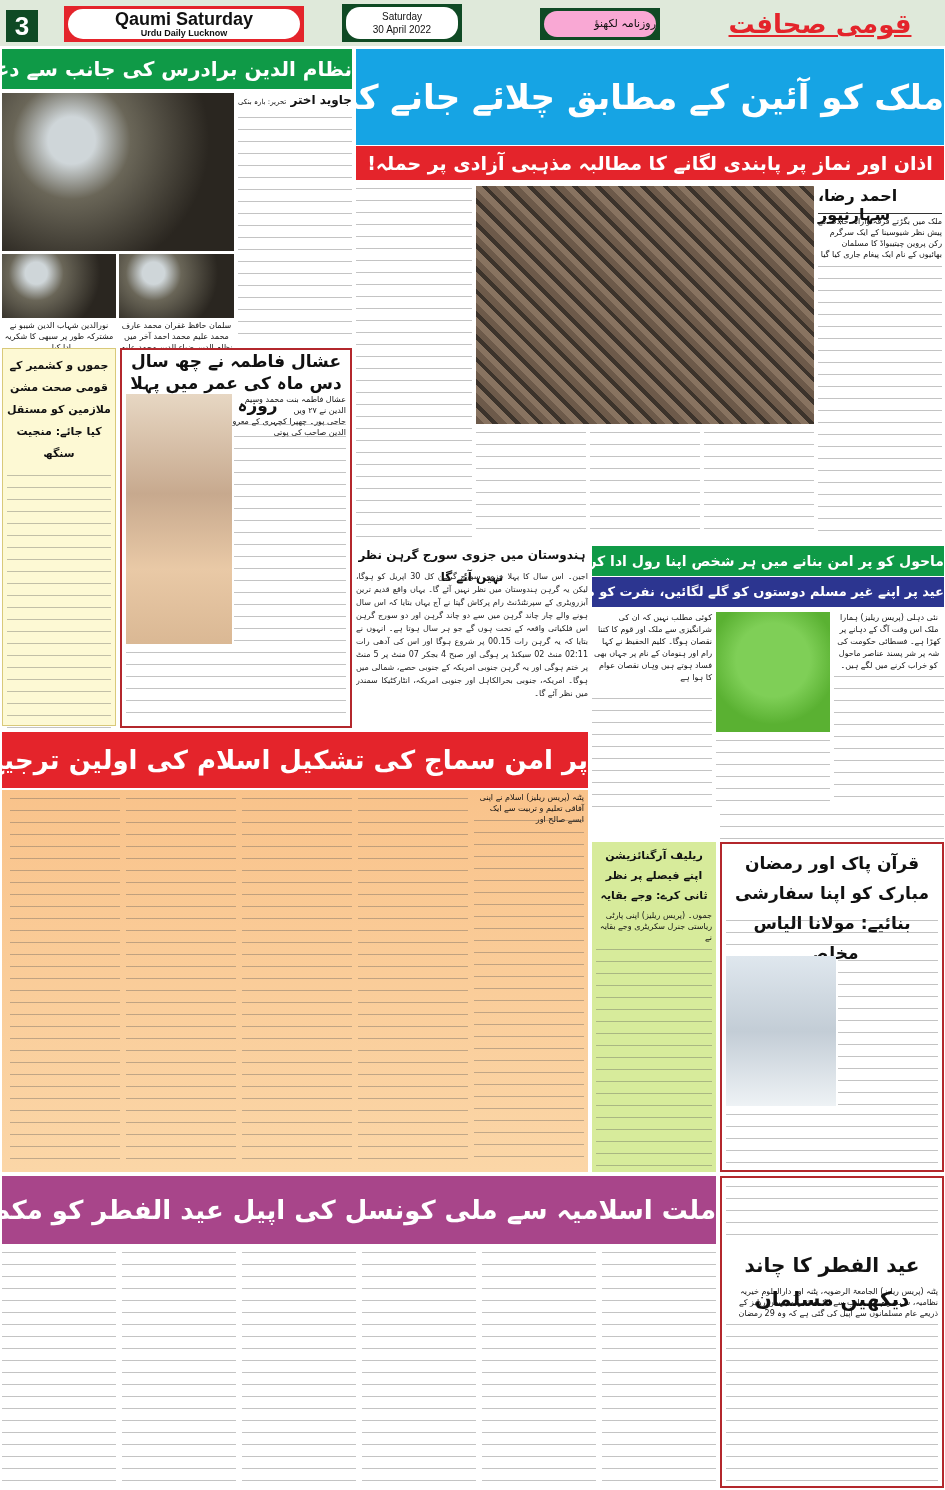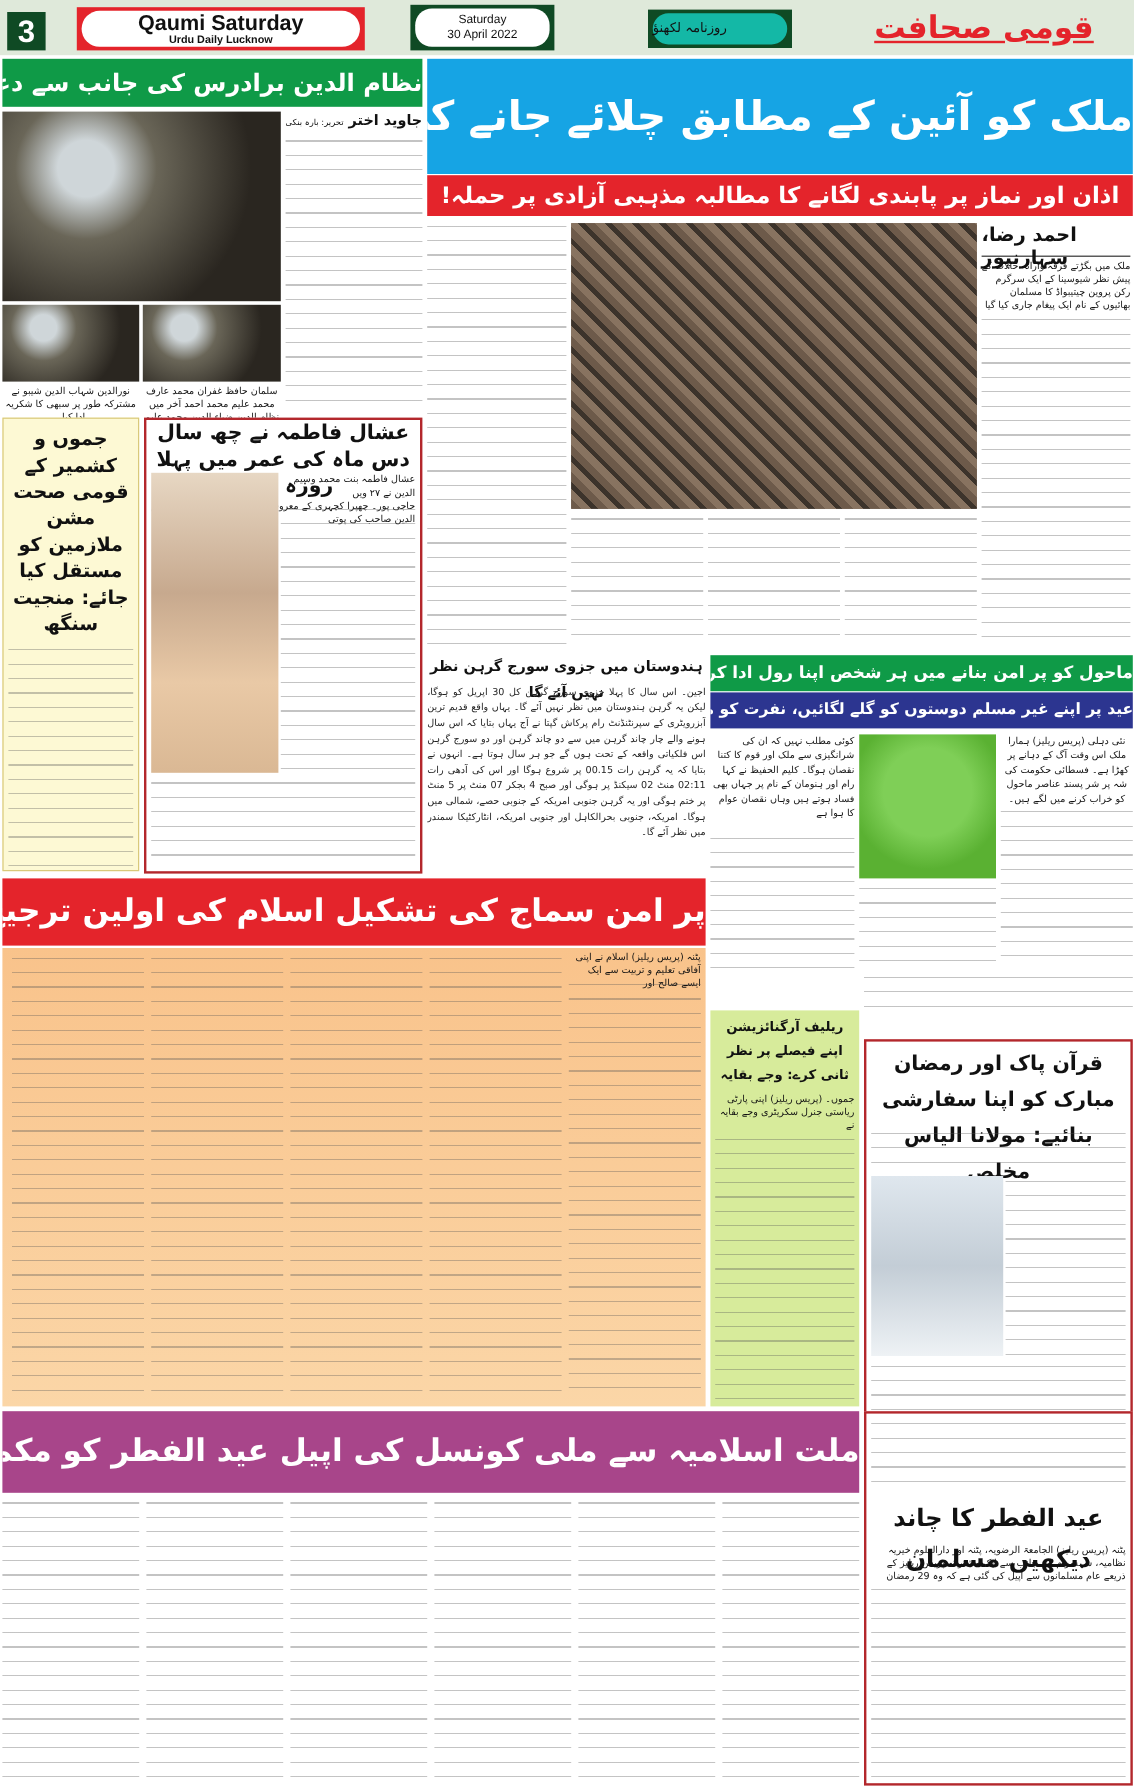--- a/index.html
+++ b/index.html
@@ -7,21 +7,21 @@
   .abs { position: absolute; }
   .masthead { left: 0; top: 0; width: 945px; height: 46px; background: #dfe9da; }
   .pgnum { left: 6px; top: 10px; width: 32px; height: 32px; background: #0f4a24; color: #fff; font: bold 26px "Liberation Sans", sans-serif; text-align: center; line-height: 32px; }
   .namebox { left: 64px; top: 6px; width: 240px; height: 36px; background: #e4242b; padding: 3px 4px; }
   .namebox .inner { width: 100%; height: 100%; background: #fff; border-radius: 16px; text-align: center; }
   .namebox .t1 { font: bold 18px "Liberation Sans", sans-serif; color: #111; line-height: 18px; padding-top: 1px; }
   .namebox .t2 { font: bold 9px "Liberation Sans", sans-serif; color: #111; line-height: 11px; }
   .datebox { left: 342px; top: 4px; width: 120px; height: 38px; background: #0f4a24; padding: 3px 4px; }
   .datebox .inner { width: 100%; height: 100%; background: #fff; border-radius: 14px; text-align: center; font: 10px "Liberation Sans", sans-serif; line-height: 13px; padding-top: 3px; color: #111; }
   .urdubox { left: 540px; top: 8px; width: 120px; height: 32px; background: #0f4a24; padding: 3px 4px; }
-  .urdubox .inner { width: 100%; height: 100%; background: #14b8a6; border-radius: 14px; text-align: left; font: 11px "DejaVu Sans", sans-serif; line-height: 26px; color: #111; direction: rtl; }
+  .urdubox .inner { width: 100%; height: 100%; background: #f9a8d4; border-radius: 14px; text-align: right; font: 11px "DejaVu Sans", sans-serif; line-height: 26px; color: #111; direction: rtl; }
   .urdutitle { left: 700px; top: 4px; width: 240px; height: 40px; text-align: center; font: bold 26px "DejaVu Sans", sans-serif; color: #e4242b; direction: rtl; line-height: 40px; text-decoration: underline; }
 
   .banner { color: #fff; text-align: center; direction: rtl; overflow: hidden; white-space: nowrap; }
   .green { background: #0f9a47; }
   .blue { background: #16a4e4; }
   .red { background: #e4242b; }
   .navy { background: #2c3590; }
   .magenta { background: #a8458a; }
 
   .photo { overflow: hidden; }
@@ -69,21 +69,21 @@
   <span>جاوید اختر</span>
   <span style="font-size:7px;font-weight:normal;">تحریر: بارہ بنکی</span>
 </div>
 <div class="abs textcol lines" style="left:238px;top:113px;width:114px;height:232px;"></div>
 <div class="abs photo night" style="left:2px;top:254px;width:114px;height:64px;"></div>
 <div class="abs photo night" style="left:119px;top:254px;width:115px;height:64px;"></div>
 <div class="abs caption" style="left:2px;top:320px;width:114px;height:24px;">نورالدین شہاب الدین شیبو نے مشترکہ طور پر سبھی کا شکریہ ادا کیا۔</div>
 <div class="abs caption" style="left:119px;top:320px;width:115px;height:24px;">سلمان حافظ غفران محمد عارف محمد علیم محمد احمد آخر میں نظام الدین ضیاء الدین محمد علیم</div>
 
 <div class="abs yellowbox" style="left:2px;top:348px;width:114px;height:378px;">
-  <div class="headline-urdu" style="font-size:16px;line-height:22px;padding:6px 4px;">جموں و کشمیر کے قومی صحت مشن ملازمین کو مستقل کیا جائے: منجیت سنگھ</div>
+  <div class="headline-urdu" style="font-size:11px;line-height:22px;padding:6px 4px;">جموں و کشمیر کے قومی صحت مشن ملازمین کو مستقل کیا جائے: منجیت سنگھ</div>
   <div class="textcol lines" style="margin:0 4px;height:262px;"></div>
 </div>
 
 <div class="abs redborder" style="left:120px;top:348px;width:232px;height:380px;background:#fff;">
   <div class="headline-urdu" style="font-size:17px;line-height:22px;">عشال فاطمہ نے چھ سال دس ماہ کی عمر میں پہلا روزہ رکھا</div>
   <div class="caption" style="text-align:right;padding:0 4px;">حاجی پور۔ چھپرا کچہری کے معروف وثیقہ نویس جناب محمد نعیم الدین صاحب کی پوتی</div>
   <div class="photo girlphoto" style="position:absolute;left:4px;top:44px;width:106px;height:250px;"></div>
   <div class="caption" style="position:absolute;right:4px;top:44px;width:112px;text-align:right;">عشال فاطمہ بنت محمد وسیم الدین نے ۲۷ ویں</div>
   <div class="textcol lines" style="position:absolute;right:4px;top:70px;width:112px;height:226px;"></div>
   <div class="textcol lines" style="position:absolute;left:4px;top:298px;width:220px;height:76px;"></div>
@@ -122,21 +122,21 @@
   <div class="textcol lines" style="position:absolute;right:468px;top:4px;width:110px;height:374px;"></div>
 </div>
 
 <div class="abs lgreenbox" style="left:592px;top:842px;width:124px;height:330px;">
   <div class="headline-urdu" style="font-size:11px;line-height:20px;padding:4px;">ریلیف آرگنائزیشن اپنے فیصلے پر نظر ثانی کرے: وجے بقایہ</div>
   <div class="caption" style="text-align:right;padding:0 4px;">جموں۔ (پریس ریلیز) اپنی پارٹی ریاستی جنرل سکریٹری وجے بقایہ نے</div>
   <div class="textcol lines" style="margin:2px 4px;height:240px;"></div>
 </div>
 
 <div class="abs textcol lines" style="left:720px;top:810px;width:224px;height:30px;"></div>
-<div class="abs redborder" style="left:720px;top:842px;width:224px;height:330px;background:#fff;margin-top:24px;">
+<div class="abs redborder" style="left:720px;top:842px;width:224px;height:330px;background:#fff;">
   <div class="headline-urdu" style="font-size:17px;line-height:30px;padding:4px 2px;">قرآن پاک اور رمضان مبارک کو اپنا سفارشی بنائیے: مولانا الیاس مخلص</div>
   <div class="textcol lines" style="position:absolute;left:4px;right:4px;top:72px;height:38px;"></div>
   <div class="photo cleric" style="position:absolute;left:4px;top:112px;width:110px;height:150px;"></div>
   <div class="textcol lines" style="position:absolute;right:4px;top:112px;width:100px;height:150px;"></div>
   <div class="textcol lines" style="position:absolute;left:4px;right:4px;top:266px;height:58px;"></div>
 </div>
 
 <div class="abs banner magenta" style="left:2px;top:1176px;width:714px;height:68px;font:bold 26px 'DejaVu Sans',sans-serif;line-height:68px;">ملت اسلامیہ سے ملی کونسل کی اپیل عید الفطر کو مکمل فرقہ وارانہ ہم آہنگی کے ساتھ منائیں</div>
 <div class="abs textcol lines" style="left:2px;top:1248px;width:114px;height:240px;"></div>
 <div class="abs textcol lines" style="left:122px;top:1248px;width:114px;height:240px;"></div>

